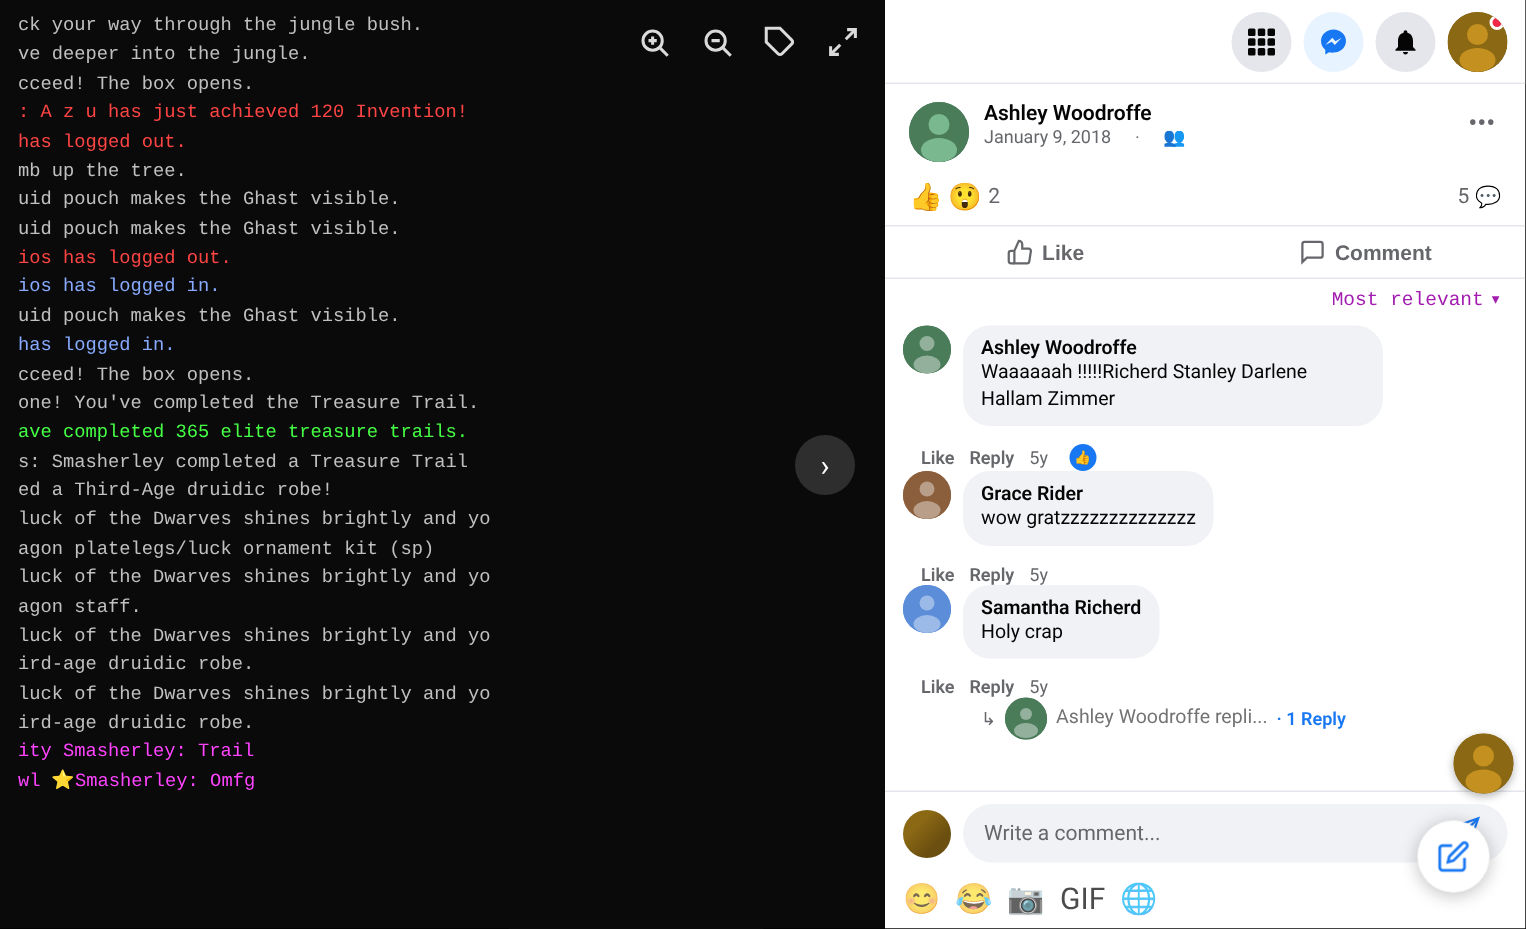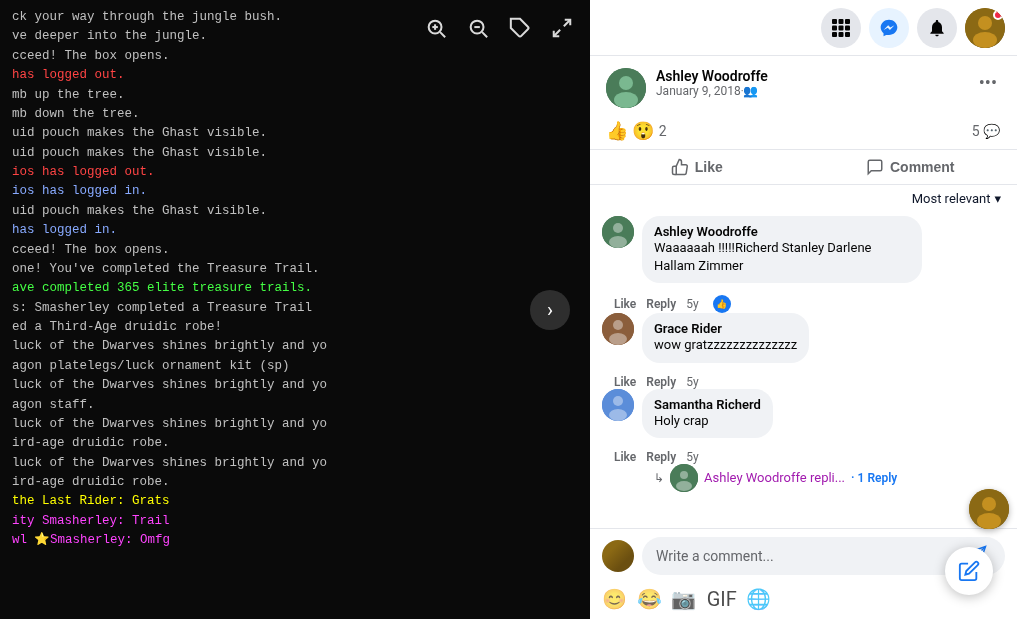--- a/index.html
+++ b/index.html
@@ -173,21 +173,21 @@
       font-size: 14px;
       color: #050505;
       cursor: pointer;
     }
 
     .post-date {
       font-size: 12px;
       color: #65676b;
       display: flex;
       align-items: center;
-      gap: 0;
+      gap: 16px;
     }
 
     .globe-icon { font-size: 11px; }
 
     .post-options {
       cursor: pointer;
       color: #65676b;
       font-size: 18px;
       padding: 4px;
     }
@@ -247,23 +247,24 @@
       color: #65676b;
       background: none;
       border: none;
     }
 
     
     .most-relevant {
       padding: 6px 16px;
       text-align: right;
       font-size: 13px;
-      color: #0f172a;
-      cursor: pointer;
-      flex-shrink: 0;
+      color: #a21caf;
+      cursor: pointer;
+      flex-shrink: 0;
+      font-family: Liberation Mono, monospace;
     }
 
     .most-relevant span {
       display: inline-flex;
       align-items: center;
       gap: 4px;
     }
 
     
     .comments-section {
@@ -367,21 +368,21 @@
       display: flex;
       align-items: center;
       justify-content: center;
       font-size: 10px;
       color: #fff;
       font-weight: bold;
     }
 
     .reply-text {
       font-size: 13px;
-      color: #a21caf;
+      color: #737373;
     }
 
     .reply-count {
       font-size: 12px;
       color: #1877f2;
       font-weight: 600;
       cursor: pointer;
     }
 
     
@@ -477,43 +478,42 @@
     }
   </style>
 </head>
 <body>
 
 <div class="left-panel">
   <div class="game-content" id="game-lines-container">
   <div style="color: rgb(192, 192, 192); font-family: &quot;Courier New&quot;, monospace; font-size: 12.5px; line-height: 1.55;">ck your way through the jungle bush.</div>
       <div style="color: rgb(192, 192, 192); font-family: &quot;Courier New&quot;, monospace; font-size: 12.5px; line-height: 1.55;">ve deeper into the jungle.</div>
       <div style="color: rgb(192, 192, 192); font-family: &quot;Courier New&quot;, monospace; font-size: 12.5px; line-height: 1.55;">cceed! The box opens.</div>
+      <div style="color: rgb(255, 68, 68); font-family: &quot;Courier New&quot;, monospace; font-size: 12.5px; line-height: 1.55;">: A z u has just achieved 120 Invention!</div>
       <div style="color: rgb(255, 68, 68); font-family: &quot;Courier New&quot;, monospace; font-size: 12.5px; line-height: 1.55;">has logged out.</div>
       <div style="color: rgb(192, 192, 192); font-family: &quot;Courier New&quot;, monospace; font-size: 12.5px; line-height: 1.55;">mb up the tree.</div>
-      <div style="color: rgb(192, 192, 192); font-family: &quot;Courier New&quot;, monospace; font-size: 12.5px; line-height: 1.55;">mb down the tree.</div>
       <div style="color: rgb(192, 192, 192); font-family: &quot;Courier New&quot;, monospace; font-size: 12.5px; line-height: 1.55;">uid pouch makes the Ghast visible.</div>
       <div style="color: rgb(192, 192, 192); font-family: &quot;Courier New&quot;, monospace; font-size: 12.5px; line-height: 1.55;">uid pouch makes the Ghast visible.</div>
       <div style="color: rgb(255, 68, 68); font-family: &quot;Courier New&quot;, monospace; font-size: 12.5px; line-height: 1.55;">ios has logged out.</div>
       <div style="color: rgb(136, 170, 255); font-family: &quot;Courier New&quot;, monospace; font-size: 12.5px; line-height: 1.55;">ios has logged in.</div>
       <div style="color: rgb(192, 192, 192); font-family: &quot;Courier New&quot;, monospace; font-size: 12.5px; line-height: 1.55;">uid pouch makes the Ghast visible.</div>
       <div style="color: rgb(136, 170, 255); font-family: &quot;Courier New&quot;, monospace; font-size: 12.5px; line-height: 1.55;">has logged in.</div>
       <div style="color: rgb(192, 192, 192); font-family: &quot;Courier New&quot;, monospace; font-size: 12.5px; line-height: 1.55;">cceed! The box opens.</div>
       <div style="color: rgb(192, 192, 192); font-family: &quot;Courier New&quot;, monospace; font-size: 12.5px; line-height: 1.55;">one! You've completed the Treasure Trail.</div>
       <div style="color: rgb(68, 255, 68); font-family: &quot;Courier New&quot;, monospace; font-size: 12.5px; line-height: 1.55;">ave completed 365 elite treasure trails.</div>
       <div style="color: rgb(192, 192, 192); font-family: &quot;Courier New&quot;, monospace; font-size: 12.5px; line-height: 1.55;">s: Smasherley completed a Treasure Trail</div>
       <div style="color: rgb(192, 192, 192); font-family: &quot;Courier New&quot;, monospace; font-size: 12.5px; line-height: 1.55;">ed a Third-Age druidic robe!</div>
       <div style="color: rgb(192, 192, 192); font-family: &quot;Courier New&quot;, monospace; font-size: 12.5px; line-height: 1.55;">luck of the Dwarves shines brightly and yo</div>
       <div style="color: rgb(192, 192, 192); font-family: &quot;Courier New&quot;, monospace; font-size: 12.5px; line-height: 1.55;">agon platelegs/luck ornament kit (sp)</div>
       <div style="color: rgb(192, 192, 192); font-family: &quot;Courier New&quot;, monospace; font-size: 12.5px; line-height: 1.55;">luck of the Dwarves shines brightly and yo</div>
       <div style="color: rgb(192, 192, 192); font-family: &quot;Courier New&quot;, monospace; font-size: 12.5px; line-height: 1.55;">agon staff.</div>
       <div style="color: rgb(192, 192, 192); font-family: &quot;Courier New&quot;, monospace; font-size: 12.5px; line-height: 1.55;">luck of the Dwarves shines brightly and yo</div>
       <div style="color: rgb(192, 192, 192); font-family: &quot;Courier New&quot;, monospace; font-size: 12.5px; line-height: 1.55;">ird-age druidic robe.</div>
       <div style="color: rgb(192, 192, 192); font-family: &quot;Courier New&quot;, monospace; font-size: 12.5px; line-height: 1.55;">luck of the Dwarves shines brightly and yo</div>
       <div style="color: rgb(192, 192, 192); font-family: &quot;Courier New&quot;, monospace; font-size: 12.5px; line-height: 1.55;">ird-age druidic robe.</div>
-      <div style="color: rgb(255, 255, 0); font-family: &quot;Courier New&quot;, monospace; font-size: 12.5px; line-height: 1.55;">the Last Rider: Grats</div>
       <div style="color: rgb(255, 68, 255); font-family: &quot;Courier New&quot;, monospace; font-size: 12.5px; line-height: 1.55;">ity Smasherley: Trail</div>
       <div style="color: rgb(255, 68, 255); font-family: &quot;Courier New&quot;, monospace; font-size: 12.5px; line-height: 1.55;">wl ⭐Smasherley: Omfg</div>
     </div>
 
   <div class="image-toolbar">
     <div class="toolbar-icon">
       <svg width="22" height="22" viewBox="0 0 24 24" fill="none" stroke="#fff" stroke-width="2.2">
         <circle cx="11" cy="11" r="7"></circle>
         <line x1="16.5" y1="16.5" x2="22" y2="22"></line>
         <line x1="11" y1="8" x2="11" y2="14"></line>

